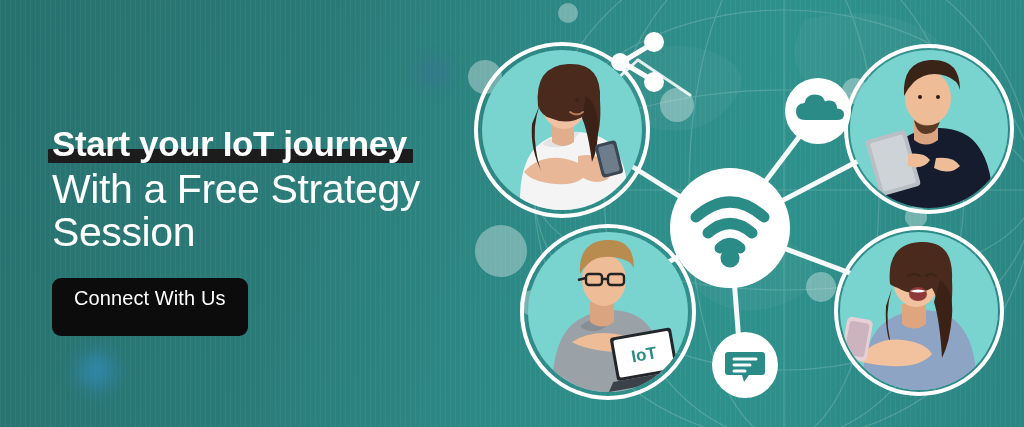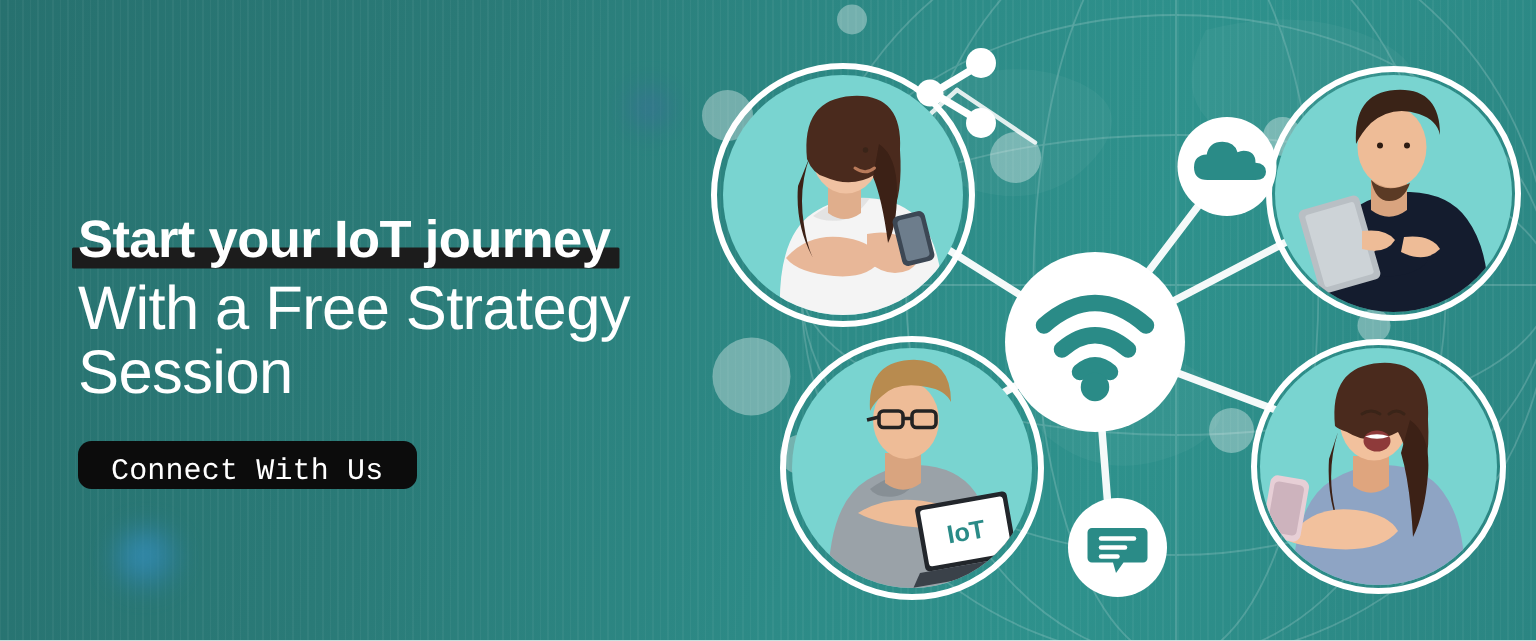--- a/index.html
+++ b/index.html
@@ -44,21 +44,21 @@
   }
 
   
   .orb { position:absolute; border-radius:50%; filter:blur(9px); pointer-events:none; }
   .orb-a { left:76px;  top:352px; width:44px; height:44px;
            background:radial-gradient(circle at 45% 40%, #3aa0cf 0%, #2f7fa8 45%, rgba(41,120,118,0) 72%); opacity:.75; }
   .orb-b { left:418px; top:58px;  width:30px; height:30px;
            background:radial-gradient(circle at 50% 45%, #4a74b5 0%, #37698f 50%, rgba(41,120,118,0) 75%); opacity:.55; }
 
   
-  #copy { position:absolute; left:52px; top:122px; width:430px;margin-top:16px; }
+  #copy { position:absolute; left:52px; top:122px; width:430px; }
 
   .headline { color:#ffffff; letter-spacing:-0.4px; }
 
   .hl-line1 {
     position:relative;
     display:inline-block;
     font-size:35px; font-weight:700; line-height:44px;
     white-space:nowrap;
   }
   .hl-line1 .bar {
@@ -74,25 +74,25 @@
     margin-top:2px; white-space:pre-line;
   }
 
   #cta {
     display:inline-block;
     margin-top:24px;
     background:#0c0c0c;
     color:#ffffff;
     font-size:20px; font-weight:400;
     letter-spacing:.1px;
-    padding:9px 22px 0 22px;
+    padding:9px 22px 26px 22px;
     border-radius:9px;
     border:none;
     cursor:pointer;
-    font-family:Liberation Mono, monospace;
+    font-family:Liberation Sans, sans-serif;
   }
 
   
   #graphic { position:absolute; left:440px; top:0; width:584px; height:427px; }
   #graphic svg { position:absolute; inset:0; }
 
   
   .deco { position:absolute; border-radius:50%; background:rgba(255,255,255,.34); pointer-events:none; }
 
   

